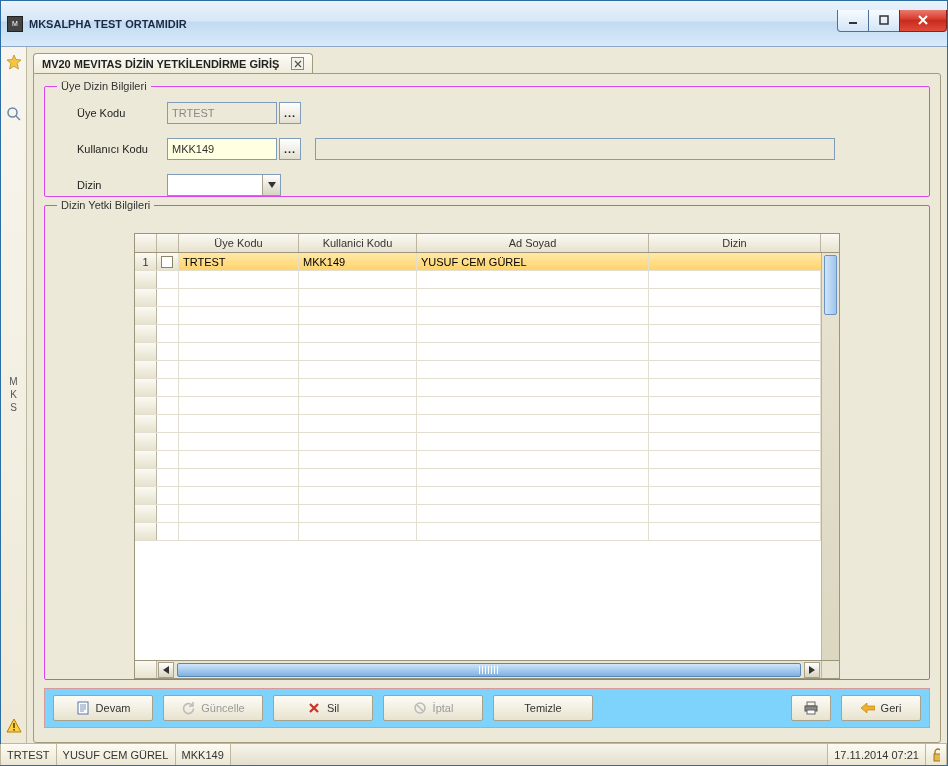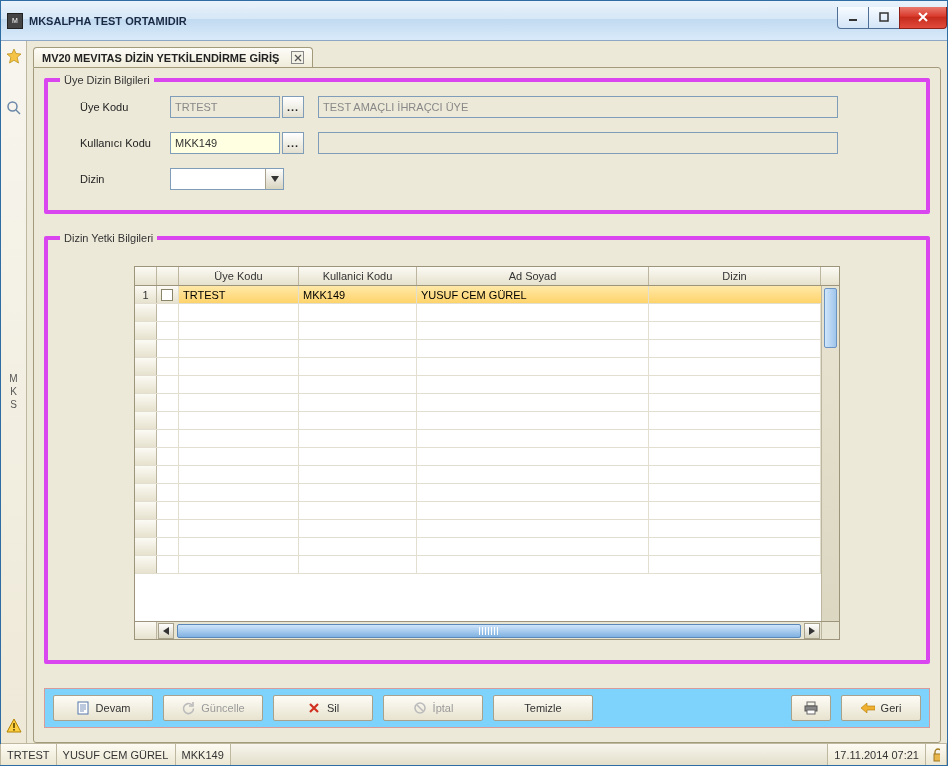--- a/index.html
+++ b/index.html
@@ -1,20 +1,20 @@
 <!DOCTYPE html>
 <html><head>
 <meta charset="utf-8">
 <style>
 * { box-sizing: border-box; margin: 0; padding: 0; font-family: Tahoma, Arial, sans-serif; font-size: 11px; }
 body { background: #fff; overflow: hidden; }
 
 .window { width: 948px; height: 766px; display: flex; flex-direction: column; border: 1px solid #2e6da4; background: #fff; position: relative; }
 
-.titlebar { height: 40px; background: linear-gradient(to bottom, #eaf3fb 0%, #d6e7f7 45%, #c1daf0 46%, #d9eafa 100%); display: flex; align-items: center; padding-left: 6px; border-bottom: 1px solid #8da8c6; }
+.titlebar { height: 46px; background: linear-gradient(to bottom, #eaf3fb 0%, #d6e7f7 45%, #c1daf0 46%, #d9eafa 100%); display: flex; align-items: center; padding-left: 6px; border-bottom: 1px solid #8da8c6; }
 .titlebar-icon { width: 16px; height: 16px; background: #444; margin-right: 6px; display:flex; align-items:center; justify-content:center; color:#fff; font-size:7px; border:1px solid #222;}
 .titlebar-text { color: #1a2a44; font-weight: bold; flex: 1; }
 .win-controls { display: flex; height: 22px; margin-top:-6px;}
 .win-btn { width: 32px; height: 22px; border: 1px solid #4f6f97; border-top:none; margin-left:-1px; background: linear-gradient(to bottom,#f7fbff,#d3e5f7); display:flex; align-items:center; justify-content:center; color:#333; }
 .win-btn.min { border-bottom-left-radius:4px;}
 .win-btn.close { width: 48px; background: linear-gradient(to bottom,#e97a6f,#d9392a 45%,#c42a1c 46%,#e24a3b); color:#fff; border-color:#8a2018; border-bottom-right-radius:4px;}
 .win-btn svg { display:block; }
 
 .body-area { flex:1; display:flex; background: #ece9d8; min-height:0; }
 
@@ -24,21 +24,21 @@
 .rail-bottom { position:absolute; bottom:8px; left:4px; }
 
 .main { flex:1; display:flex; flex-direction:column; padding: 4px 6px 0 6px; min-width:0; }
 
 .tab-strip { display:flex; align-items:flex-end; height:22px; }
 .tab { background: linear-gradient(to bottom,#fdfcf7,#f0ecda); border:1px solid #a39a7c; border-bottom:none; border-radius:4px 4px 0 0; padding:3px 8px; display:flex; align-items:center; gap:12px; font-weight:bold; color:#222;}
 .tab-close { width:13px; height:13px; border:1px solid #888; display:flex; align-items:center; justify-content:center; font-size:9px; color:#444; background:#f4f1e6;}
 
 .panel { flex:1; border:1px solid #a39a7c; background:#ece9d8; padding:6px 10px 8px 10px; display:flex; flex-direction:column; min-height:0; border-radius:0 3px 3px 3px;}
 
-fieldset { border:4px solid #d946ef; border-radius:2px; padding:10px 12px 20px 12px; margin-bottom:18px; }
+fieldset { border:1px solid #d946ef; border-radius:2px; padding:10px 12px 0 12px; margin-bottom:2px; }
 legend { padding:0 4px; color:#333; }
 
 .form-row { display:flex; align-items:center; margin-bottom:14px; }
 .form-row:last-child { margin-bottom:0; }
 .lbl { width:110px; padding-left:20px; color:#222; }
 .inp { height:22px; border:1px solid #7f9db9; background:#fff; padding:2px 4px; color:#555; }
 .inp.ro { background:#ece9d8; color:#888; }
 .inp.yellow { background:#ffffe1; color:#333;}
 .inp.code { width:110px; }
 .lookup { width:22px; height:22px; border:1px solid #7f9db9; background:linear-gradient(to bottom,#fff,#e3e0d0); margin-left:2px; display:flex; align-items:center; justify-content:center; font-weight:bold; letter-spacing:1px; color:#222;}
@@ -159,21 +159,20 @@
 
       <div class="panel">
 
         <fieldset>
           <legend>Üye Dizin Bilgileri</legend>
 
           <div class="form-row">
             <div class="lbl">Üye Kodu</div>
             <input class="inp ro code" readonly="" value="TRTEST" style="">
             <div class="lookup">...</div>
-            <input class="inp ro desc" readonly="" value="TEST AMAÇLI İHRAÇCI ÜYE" style="">
           </div>
 
           <div class="form-row">
             <div class="lbl">Kullanıcı Kodu</div>
             <input class="inp yellow code" value="MKK149" style="">
             <div class="lookup">...</div>
             <input class="inp ro desc" readonly="" value="" style="">
           </div>
 
           <div class="form-row">

